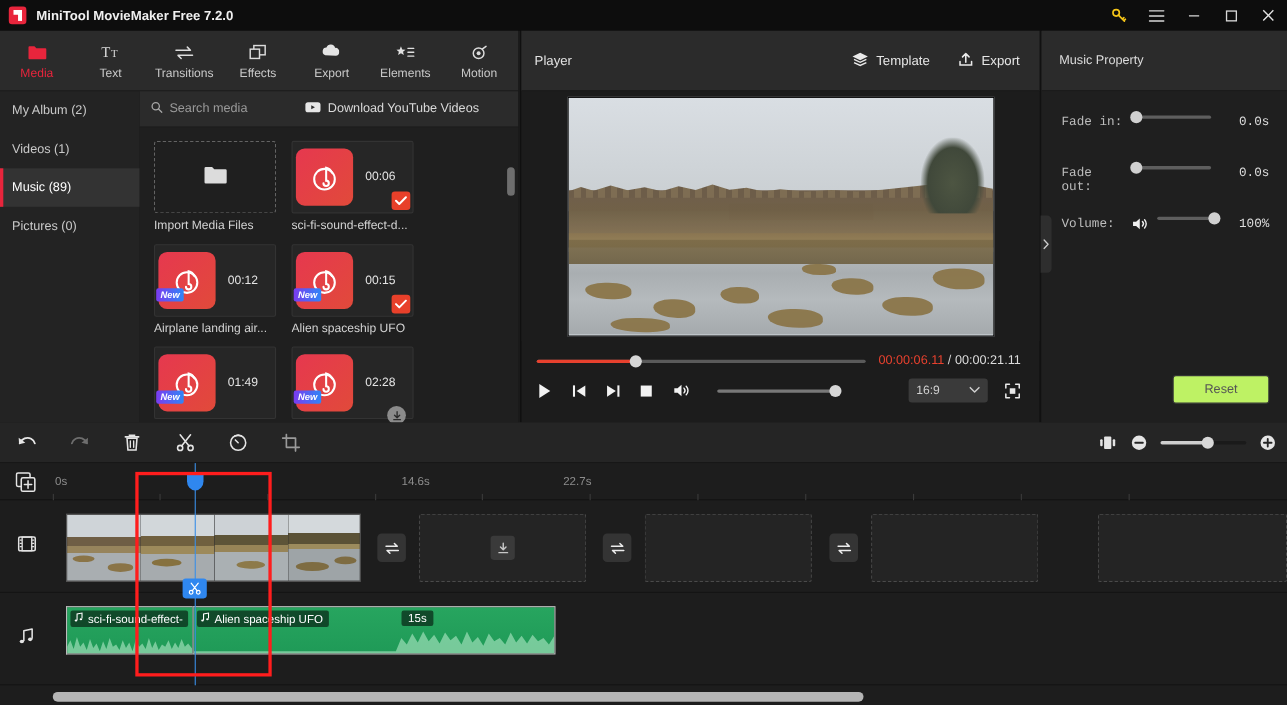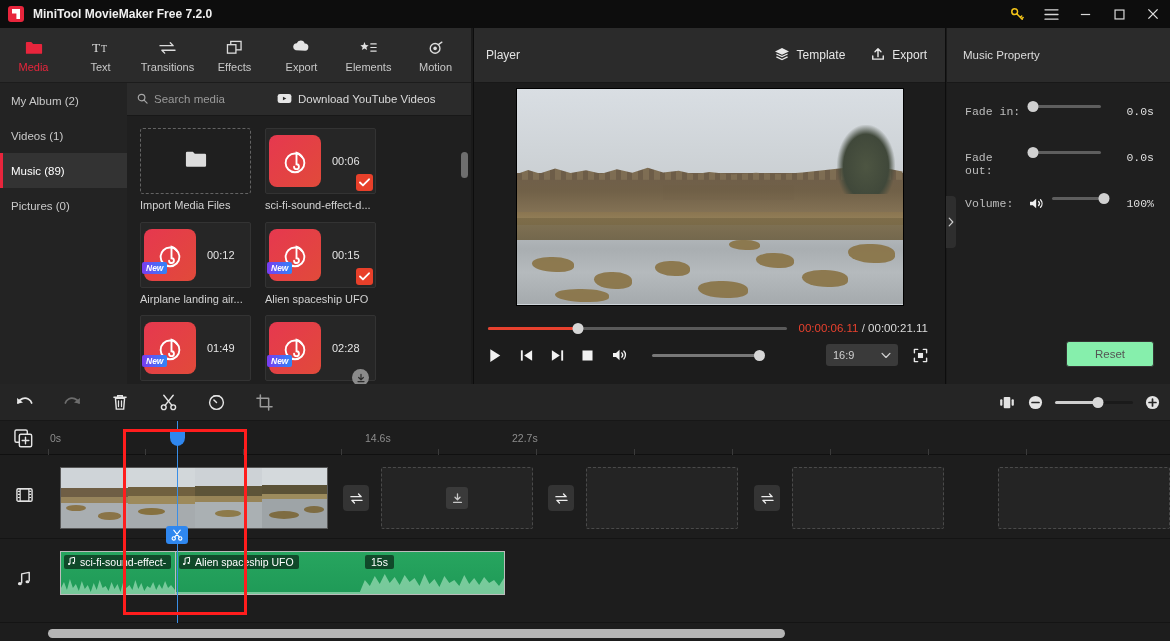--- a/index.html
+++ b/index.html
@@ -239,21 +239,21 @@
     display: flex; align-items: center; justify-content: center;
     color: #cdcdcd; font-size: 9px;
   }
   .reset-row {
     position: absolute; bottom: 0; left: 0; width: 223px; height: 60px;
     display: flex; align-items: center; justify-content: flex-end; padding-right: 16px;
   }
   .reset-btn {
     width: 88px; height: 26px; border: 1px solid #343434; border-radius: 3px;
     display: flex; align-items: center; justify-content: center;
-    font-size: 11.5px; color: #555555; background: #86efac;
+    font-size: 11.5px; color: #555555; background: #bef264;
   }
 
   
   .tl-toolbar {
     position: absolute; top: 384px; left: 0; width: 1170px; height: 37px;
     background: #252525; display: flex; align-items: center;
     border-bottom: 1px solid #171717;
   }
   .tlbtn { width: 48px; height: 37px; display: flex; align-items: center; justify-content: center; }
   .tl-right { margin-left: auto; display: flex; align-items: center; margin-right: 10px; gap: 12px; }

